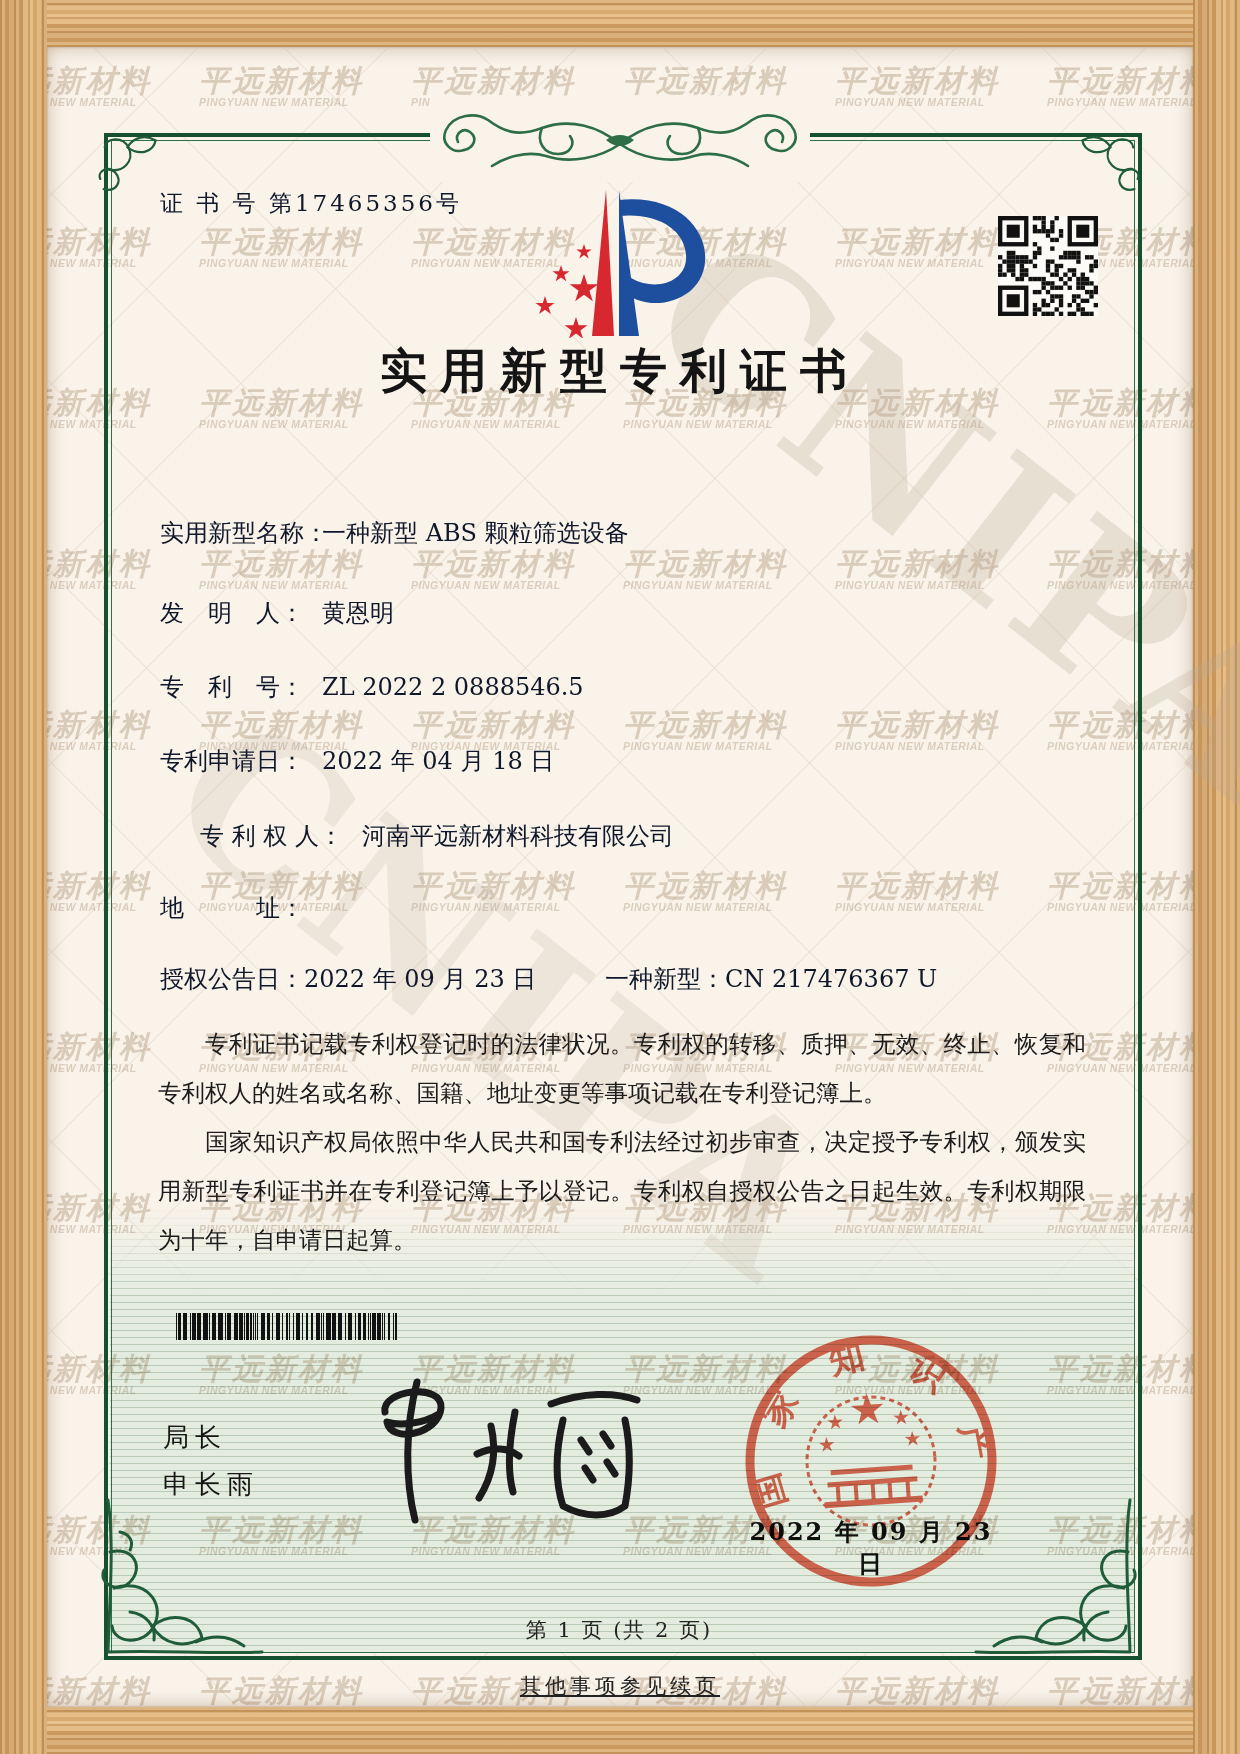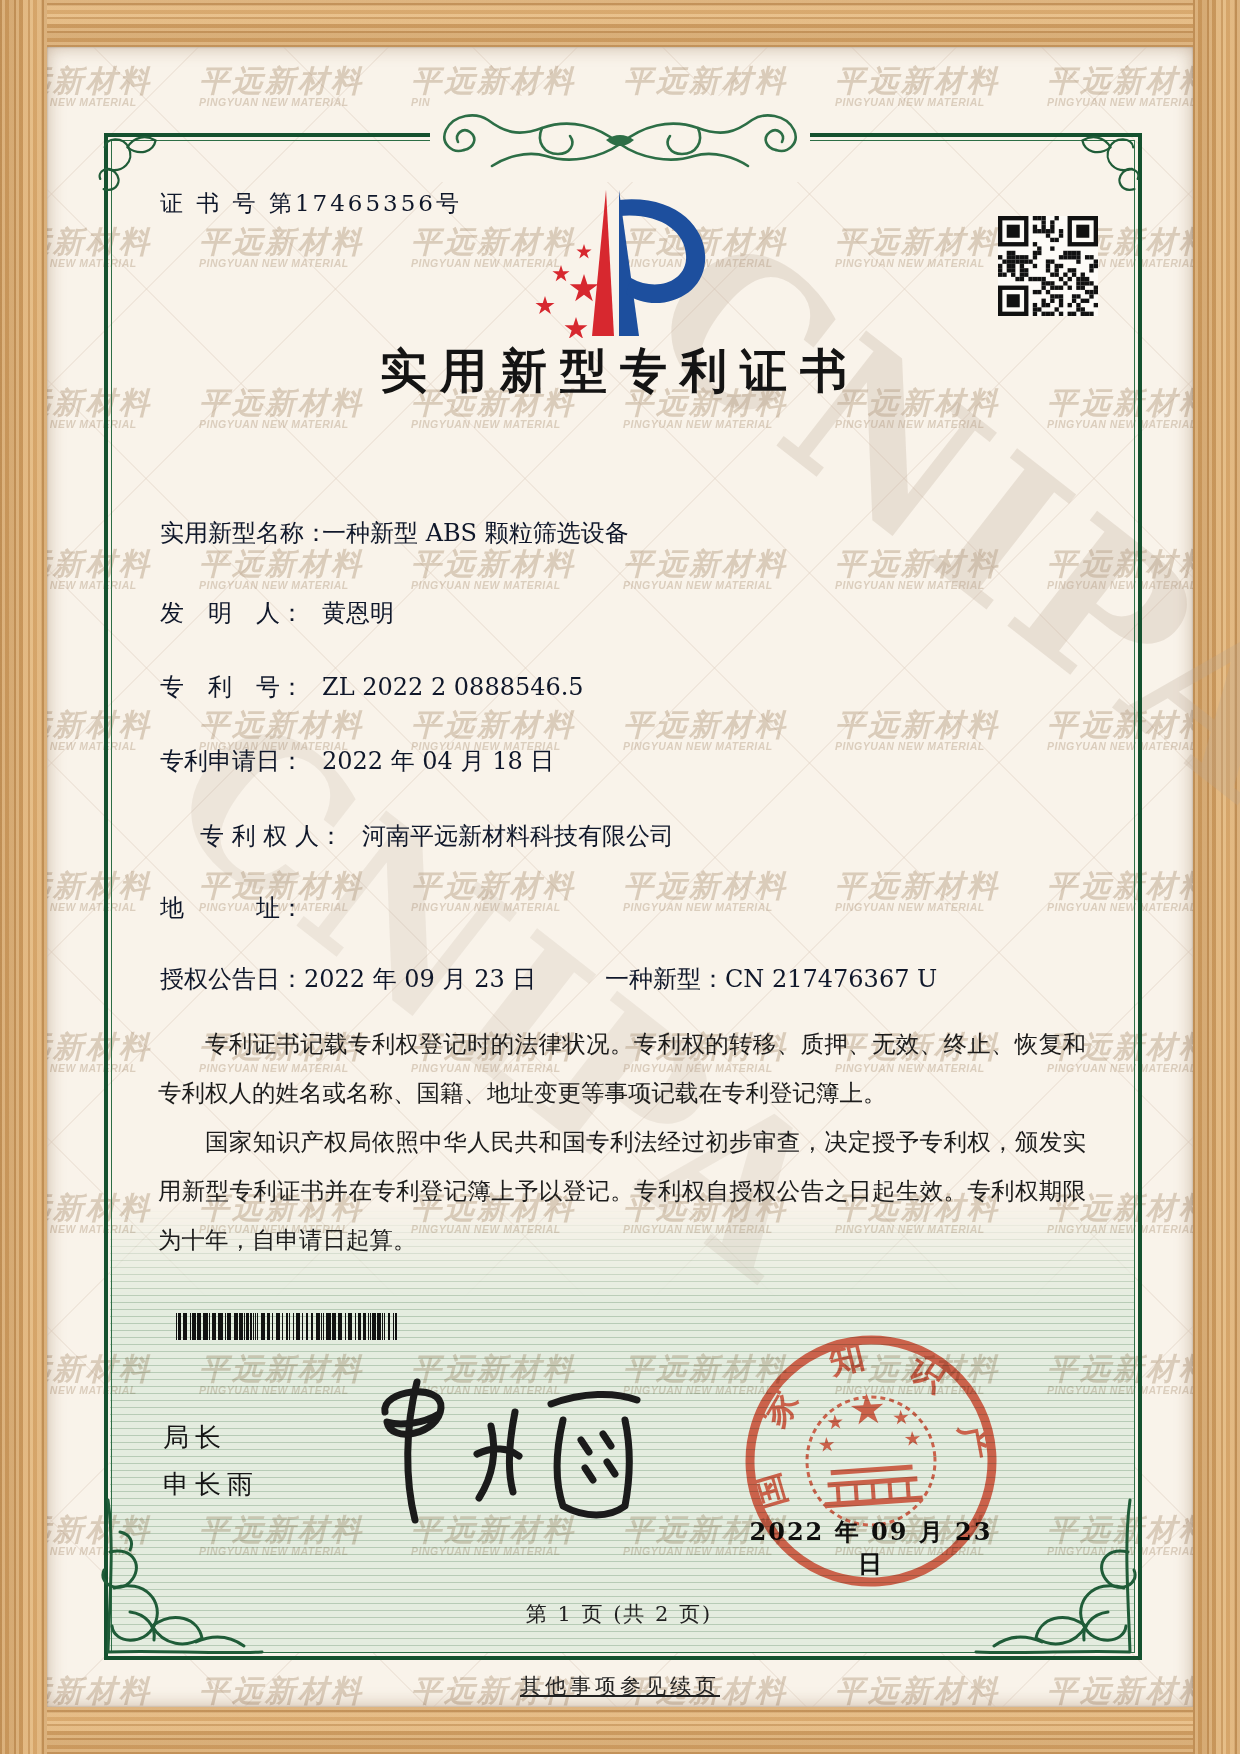--- a/index.html
+++ b/index.html
@@ -55,21 +55,21 @@
   .frow{left:160px;font-size:24px;color:#0f172a;white-space:nowrap;}
   .frow .lab{display:inline-block;width:162px;}
   .addr{white-space:normal;display:flex;}
   .addr .lab{flex:0 0 162px;}
   .addr .val{width:700px;line-height:37px;}
   .paras{left:158px;width:928px;font-size:23.5px;line-height:49px;color:#1c1c1c;text-align:justify;}
   .paras p{margin:0;text-indent:2em;}
   .barcode{display:flex;align-items:stretch;}
   .barcode i{display:block;}
   .sig{font-size:26px;color:#161616;letter-spacing:6px;font-family:"DejaVu Sans","Liberation Sans",sans-serif;}
-  .pagenum{left:104px;width:1030px;text-align:center;font-size:21px;letter-spacing:2px;color:#222;}
+  .pagenum{left:104px;width:1030px;text-align:center;font-size:21px;letter-spacing:2px;color:#222;margin-top:16px;}
   .footnote{left:0;right:0;text-align:center;font-size:21px;letter-spacing:4px;color:#222;}
 
   
   .seal{left:742px;top:1332px;width:258px;height:258px;mix-blend-mode:multiply;transform:rotate(-4deg);}
   .sealdate{left:742px;top:1516px;width:258px;text-align:center;font-size:24px;letter-spacing:2px;color:#111;font-weight:bold;mix-blend-mode:multiply;}
 </style>
 </head>
 <body>
 
 <div class="page">

